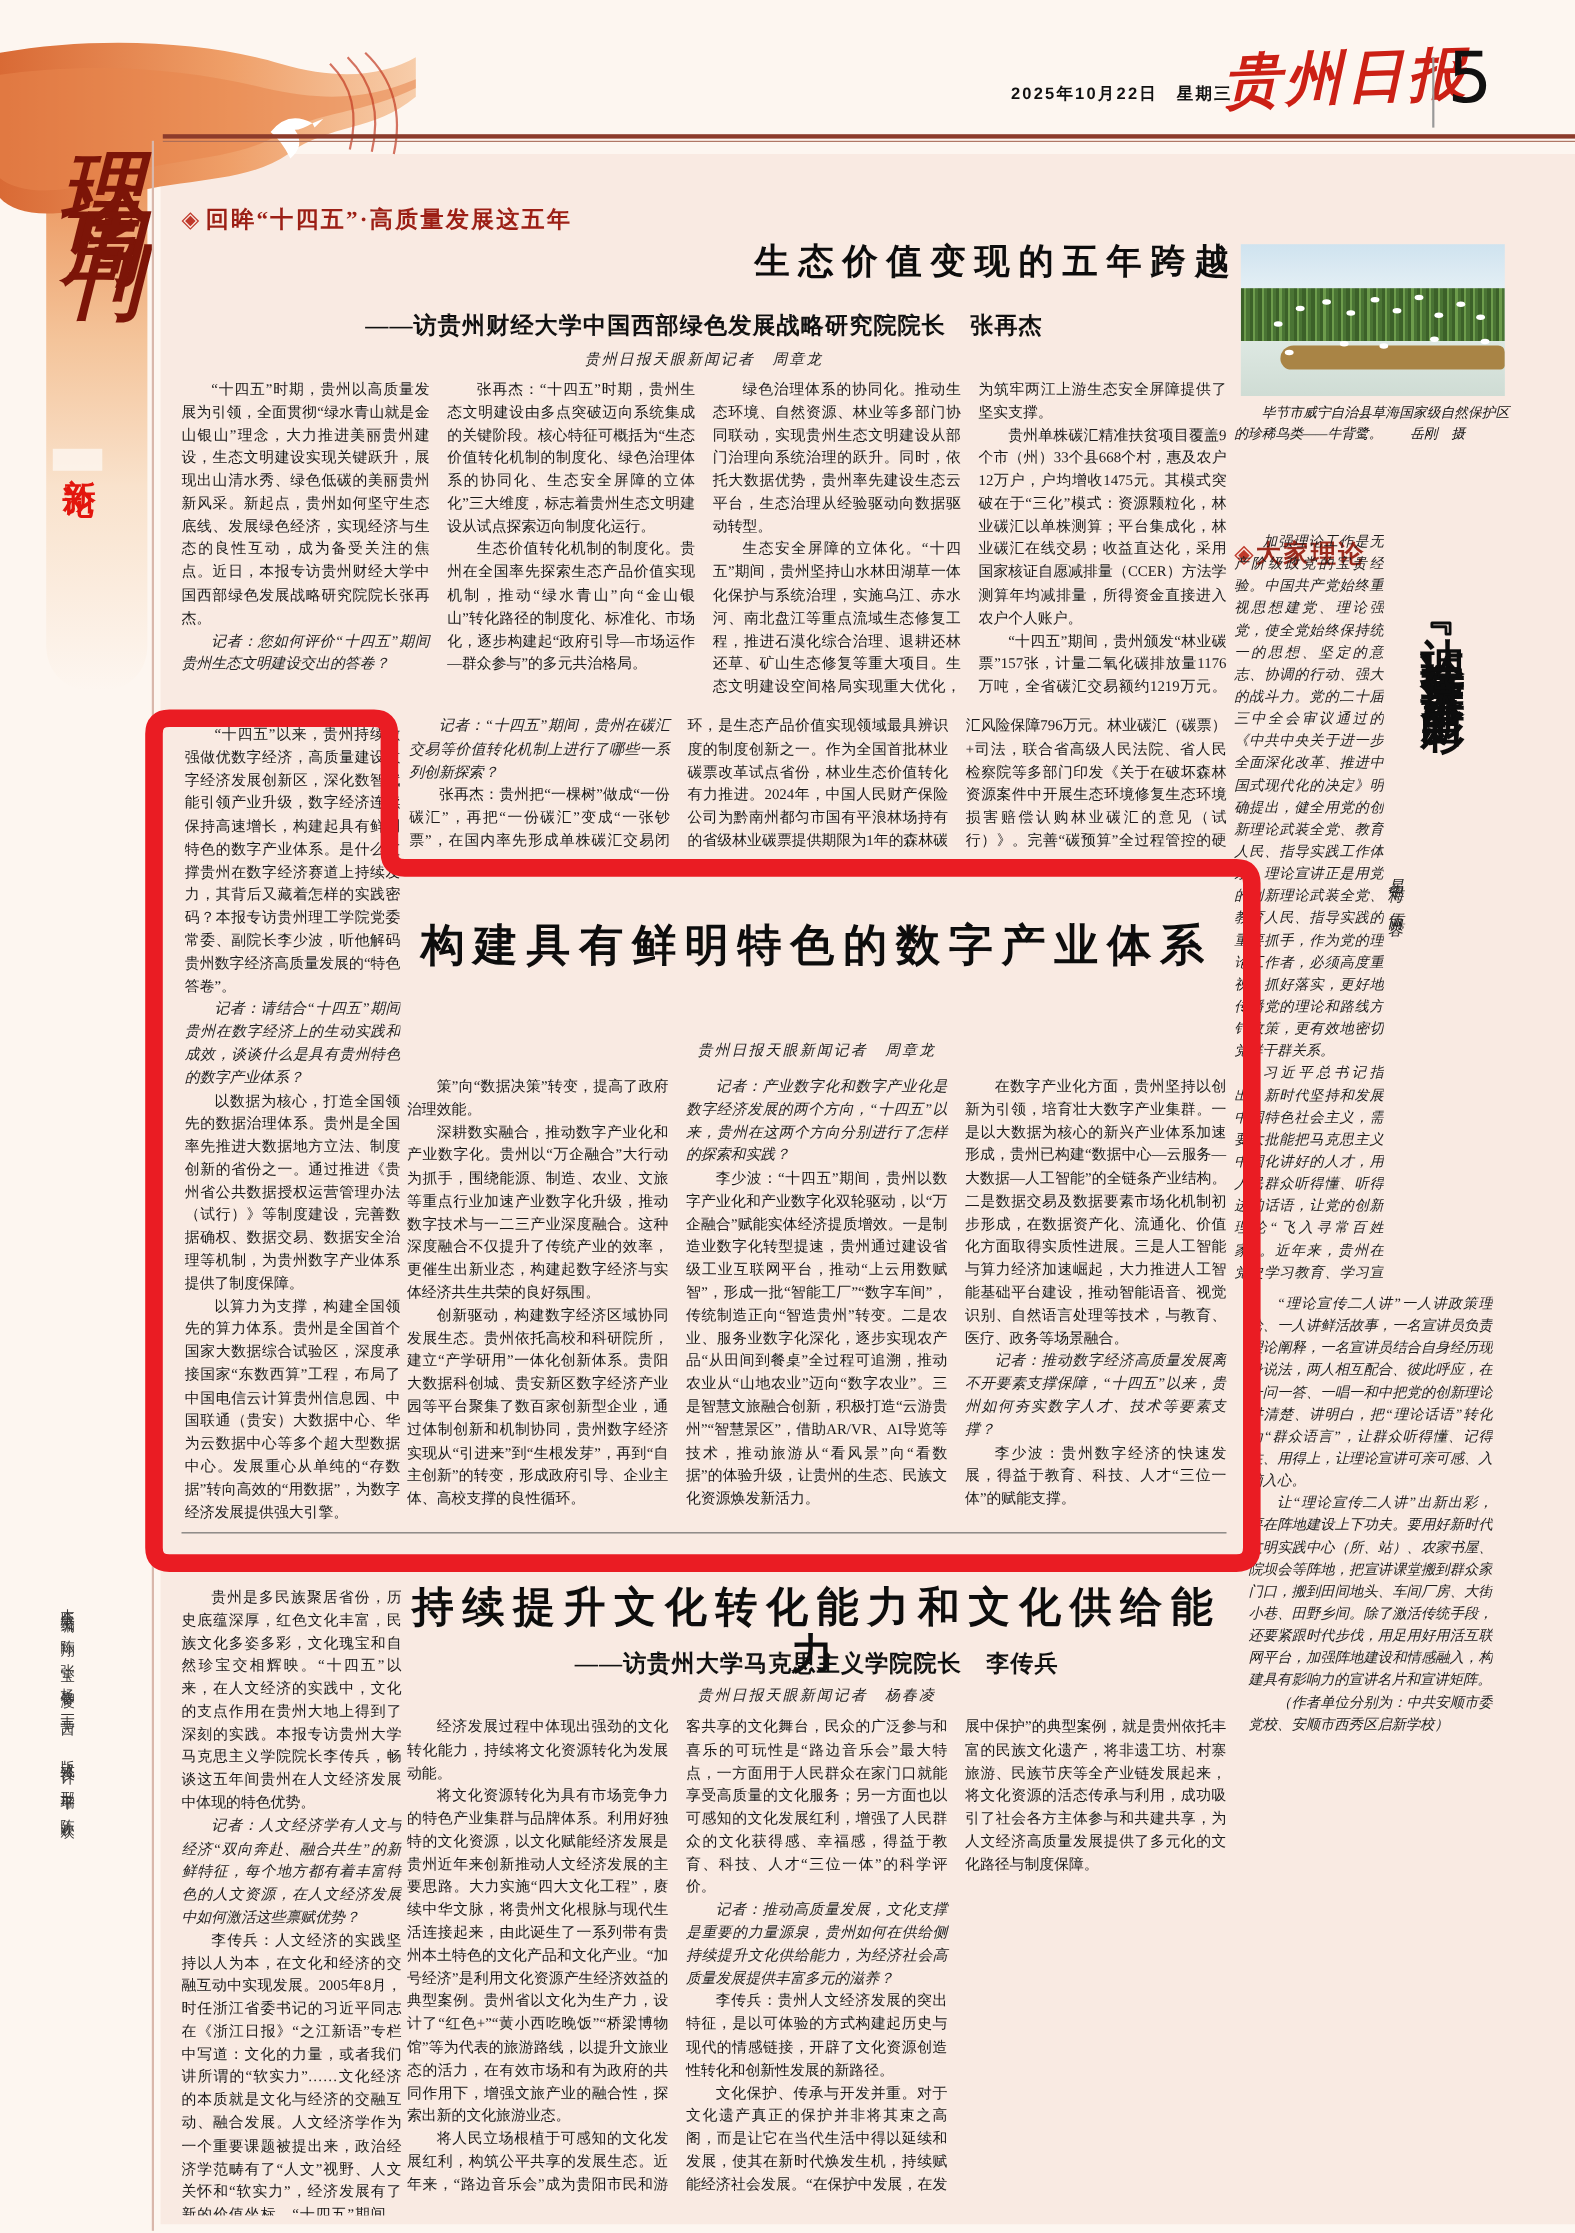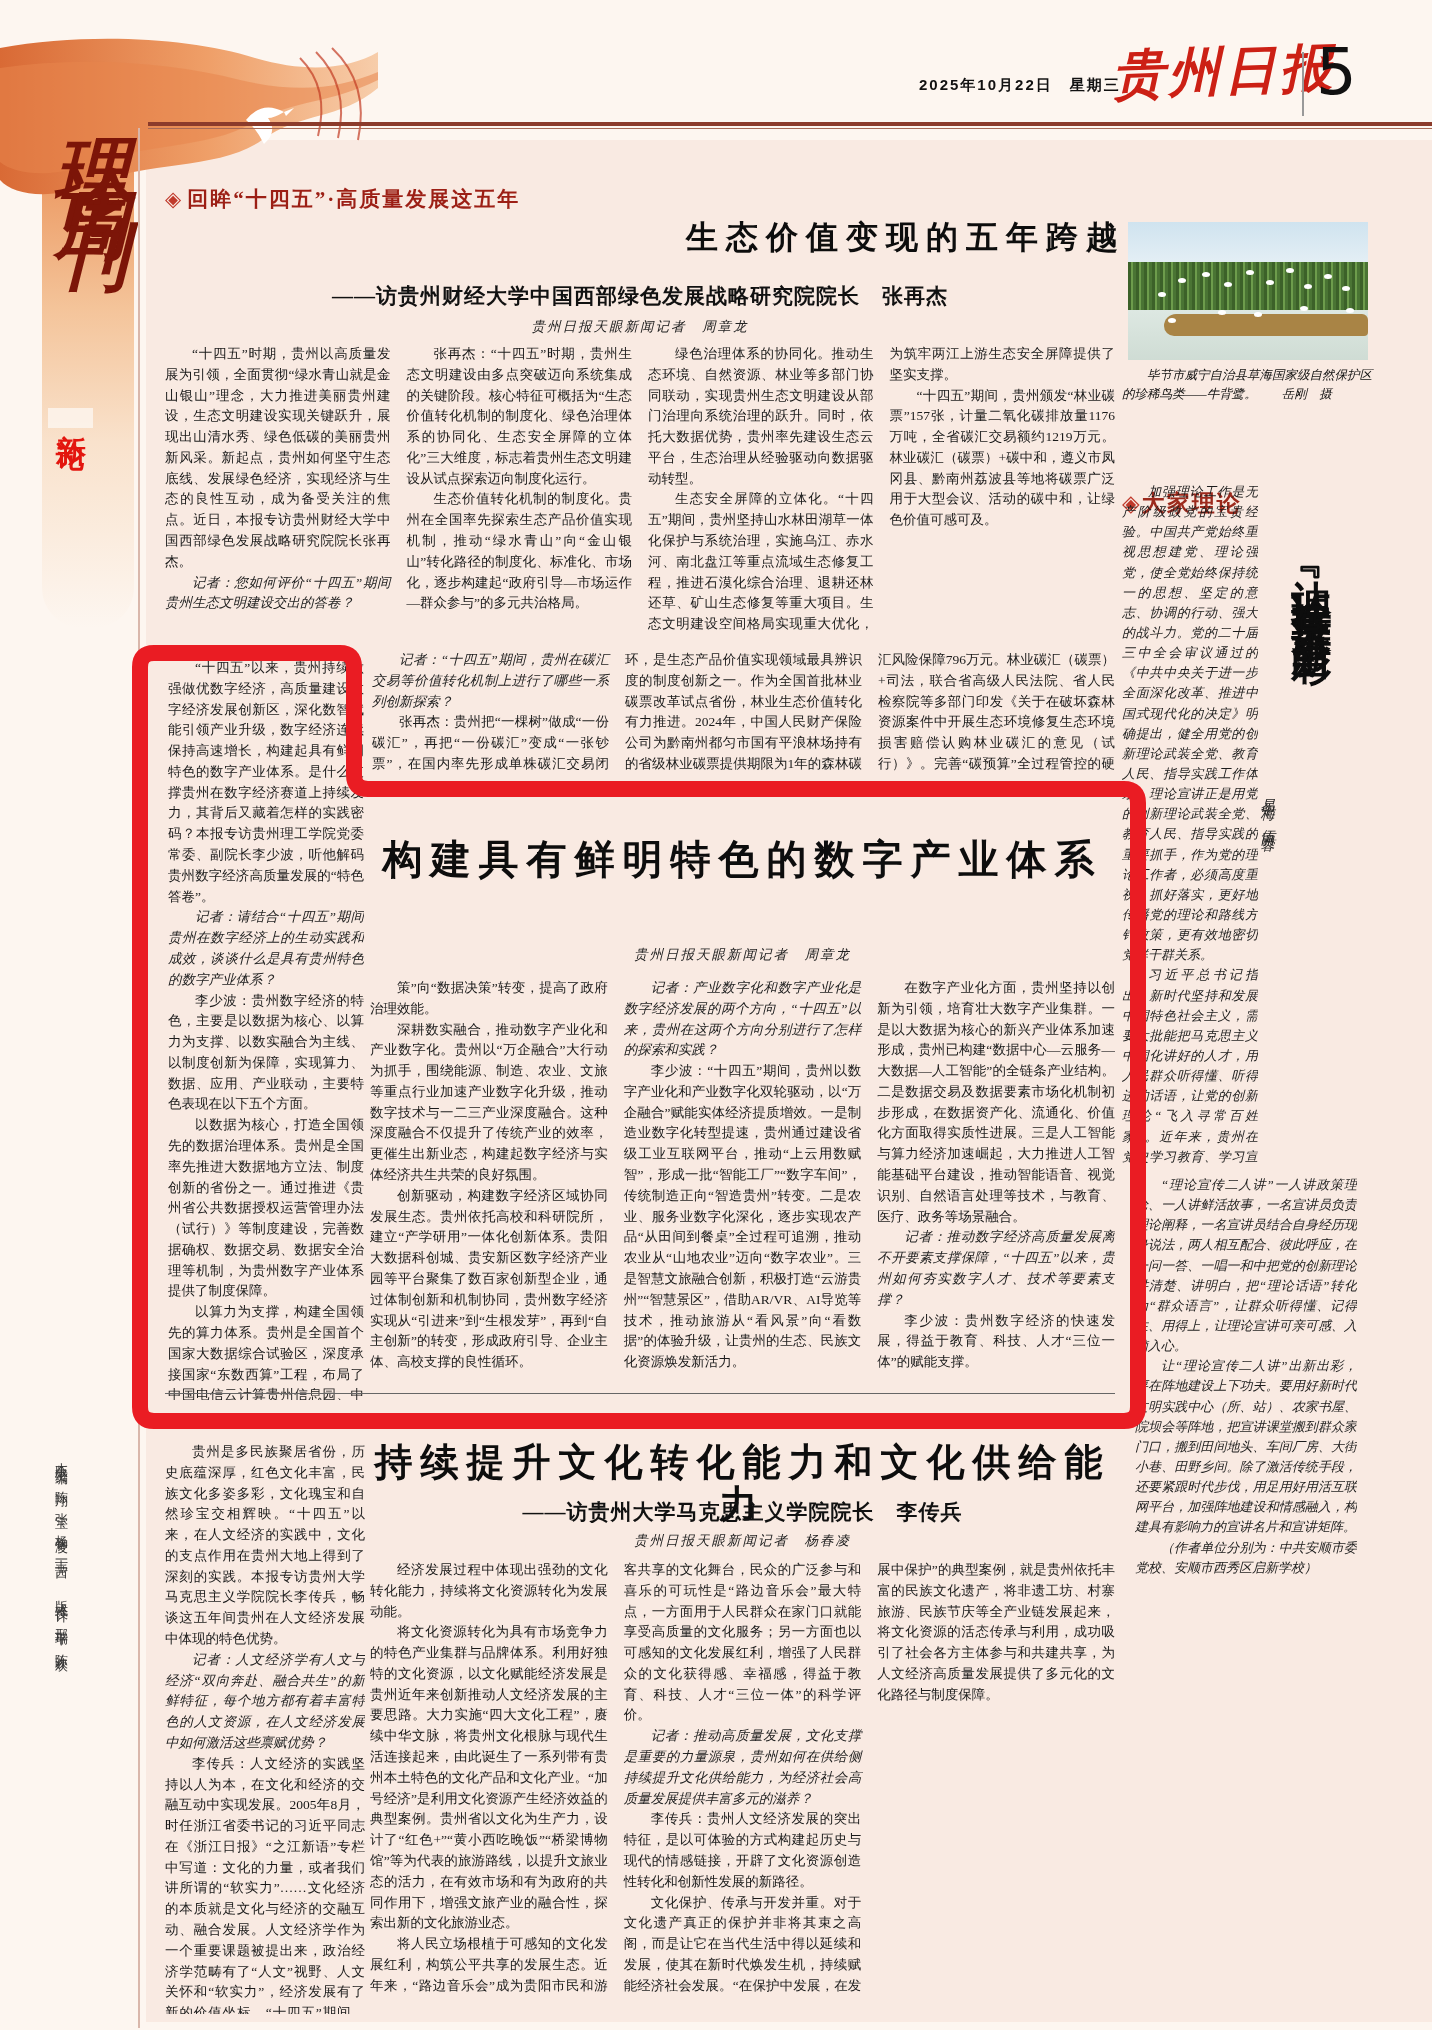--- a/index.html
+++ b/index.html
@@ -103,31 +103,31 @@
   <div class="abs a-title" style="left:176px;top:220px;width:950px;font-size:32px;text-align:right;">生态价值变现的五年跨越</div>
   <div class="abs a-sub" style="left:165px;top:282px;width:950px;">——访贵州财经大学中国西部绿色发展战略研究院院长　张再杰</div>
   <div class="abs a-byline" style="left:165px;top:318px;width:950px;">贵州日报天眼新闻记者　周章龙</div>
   <div class="abs body-cols cols4" style="left:165px;top:344px;width:950px;height:296px;">
       <p class="para n">“十四五”时期，贵州以高质量发展为引领，全面贯彻“绿水青山就是金山银山”理念，大力推进美丽贵州建设，生态文明建设实现关键跃升，展现出山清水秀、绿色低碳的美丽贵州新风采。新起点，贵州如何坚守生态底线、发展绿色经济，实现经济与生态的良性互动，成为备受关注的焦点。近日，本报专访贵州财经大学中国西部绿色发展战略研究院院长张再杰。</p>
       <p class="para q">记者：您如何评价“十四五”期间贵州生态文明建设交出的答卷？</p>
       <p class="para n">张再杰：“十四五”时期，贵州生态文明建设由多点突破迈向系统集成的关键阶段。核心特征可概括为“生态价值转化机制的制度化、绿色治理体系的协同化、生态安全屏障的立体化”三大维度，标志着贵州生态文明建设从试点探索迈向制度化运行。</p>
       <p class="para n">生态价值转化机制的制度化。贵州在全国率先探索生态产品价值实现机制，推动“绿水青山”向“金山银山”转化路径的制度化、标准化、市场化，逐步构建起“政府引导—市场运作—群众参与”的多元共治格局。</p>
       <p class="para n">绿色治理体系的协同化。推动生态环境、自然资源、林业等多部门协同联动，实现贵州生态文明建设从部门治理向系统治理的跃升。同时，依托大数据优势，贵州率先建设生态云平台，生态治理从经验驱动向数据驱动转型。</p>
       <p class="para n">生态安全屏障的立体化。“十四五”期间，贵州坚持山水林田湖草一体化保护与系统治理，实施乌江、赤水河、南北盘江等重点流域生态修复工程，推进石漠化综合治理、退耕还林还草、矿山生态修复等重大项目。生态文明建设空间格局实现重大优化，为筑牢两江上游生态安全屏障提供了坚实支撑。</p>
+      <p class="para n">贵州单株碳汇精准扶贫项目覆盖9个市（州）33个县668个村，惠及农户12万户，户均增收1475元。其模式突破在于“三化”模式：资源颗粒化，林业碳汇以单株测算；平台集成化，林业碳汇在线交易；收益直达化，采用国家核证自愿减排量（CCER）方法学测算年均减排量，所得资金直接进入农户个人账户。</p>
       <p class="para n">“十四五”期间，贵州颁发“林业碳票”157张，计量二氧化碳排放量1176万吨，全省碳汇交易额约1219万元。林业碳汇（碳票）+碳中和，遵义市凤冈县、黔南州荔波县等地将碳票广泛用于大型会议、活动的碳中和，让绿色价值可感可及。</p>
     </div>
   <div class="abs body-cols cols3" style="left:372px;top:650px;width:743px;height:126px;">
       <p class="para q">记者：“十四五”期间，贵州在碳汇交易等价值转化机制上进行了哪些一系列创新探索？</p>
       <p class="para n">张再杰：贵州把“一棵树”做成“一份碳汇”，再把“一份碳汇”变成“一张钞票”，在国内率先形成单株碳汇交易闭环，是生态产品价值实现领域最具辨识度的制度创新之一。作为全国首批林业碳票改革试点省份，林业生态价值转化有力推进。2024年，中国人民财产保险公司为黔南州都匀市国有平浪林场持有的省级林业碳票提供期限为1年的森林碳汇风险保障796万元。林业碳汇（碳票）+司法，联合省高级人民法院、省人民检察院等多部门印发《关于在破坏森林资源案件中开展生态环境修复生态环境损害赔偿认购林业碳汇的意见（试行）》。完善“碳预算”全过程管控的硬约束机制，让生态底线可量化、可考核。打造绿色价值链现代化产业体系，让绿色经济成为增量主引擎。建设生态级基础设施网络，提升绿色转型系统承载力。完善保护者受益、使用者付费共享机制，让绿色红利普惠可感。</p>
     </div>
 
   <div class="abs intro-col" style="left:168px;top:658px;width:196px;height:742px;">
       <p class="para n">“十四五”以来，贵州持续做强做优数字经济，高质量建设数字经济发展创新区，深化数智赋能引领产业升级，数字经济连续保持高速增长，构建起具有鲜明特色的数字产业体系。是什么支撑贵州在数字经济赛道上持续发力，其背后又藏着怎样的实践密码？本报专访贵州理工学院党委常委、副院长李少波，听他解码贵州数字经济高质量发展的“特色答卷”。</p>
       <p class="para q">记者：请结合“十四五”期间贵州在数字经济上的生动实践和成效，谈谈什么是具有贵州特色的数字产业体系？</p>
-      <p class="para n">李少波：贵州数字经济的特色，主要是以数据为核心、以算力为支撑、以数实融合为主线、以制度创新为保障，实现算力、数据、应用、产业联动，主要特色表现在以下五个方面。</p>
       <p class="para n">以数据为核心，打造全国领先的数据治理体系。贵州是全国率先推进大数据地方立法、制度创新的省份之一。通过推进《贵州省公共数据授权运营管理办法（试行）》等制度建设，完善数据确权、数据交易、数据安全治理等机制，为贵州数字产业体系提供了制度保障。</p>
       <p class="para n">以算力为支撑，构建全国领先的算力体系。贵州是全国首个国家大数据综合试验区，深度承接国家“东数西算”工程，布局了中国电信云计算贵州信息园、中国联通（贵安）大数据中心、华为云数据中心等多个超大型数据中心。发展重心从单纯的“存数据”转向高效的“用数据”，为数字经济发展提供强大引擎。</p>
     </div>
   <div class="abs a-title" style="left:370px;top:838px;width:745px;font-size:40px;">构建具有鲜明特色的数字产业体系</div>
   <div class="abs a-byline" style="left:370px;top:946px;width:745px;">贵州日报天眼新闻记者　周章龙</div>
   <div class="abs body-cols cols3" style="left:370px;top:978px;width:745px;height:424px;">
       <p class="para n">策”向“数据决策”转变，提高了政府治理效能。</p>
       <p class="para n">深耕数实融合，推动数字产业化和产业数字化。贵州以“万企融合”大行动为抓手，围绕能源、制造、农业、文旅等重点行业加速产业数字化升级，推动数字技术与一二三产业深度融合。这种深度融合不仅提升了传统产业的效率，更催生出新业态，构建起数字经济与实体经济共生共荣的良好氛围。</p>
       <p class="para n">创新驱动，构建数字经济区域协同发展生态。贵州依托高校和科研院所，建立“产学研用”一体化创新体系。贵阳大数据科创城、贵安新区数字经济产业园等平台聚集了数百家创新型企业，通过体制创新和机制协同，贵州数字经济实现从“引进来”到“生根发芽”，再到“自主创新”的转变，形成政府引导、企业主体、高校支撑的良性循环。</p>
       <p class="para q">记者：产业数字化和数字产业化是数字经济发展的两个方向，“十四五”以来，贵州在这两个方向分别进行了怎样的探索和实践？</p>

